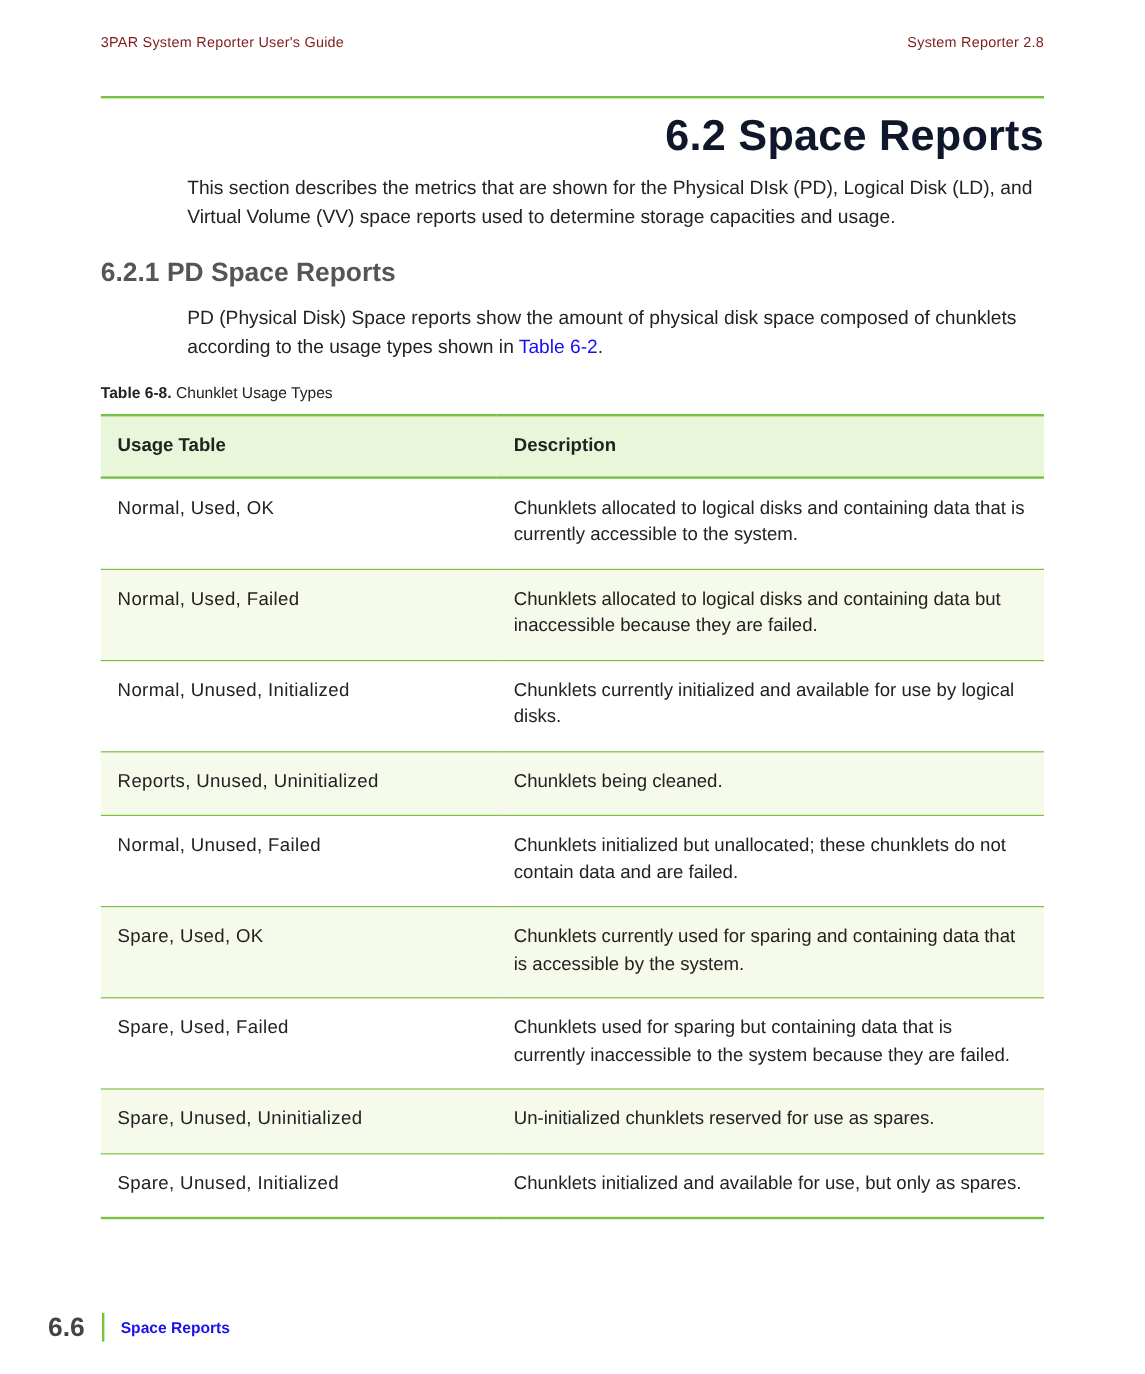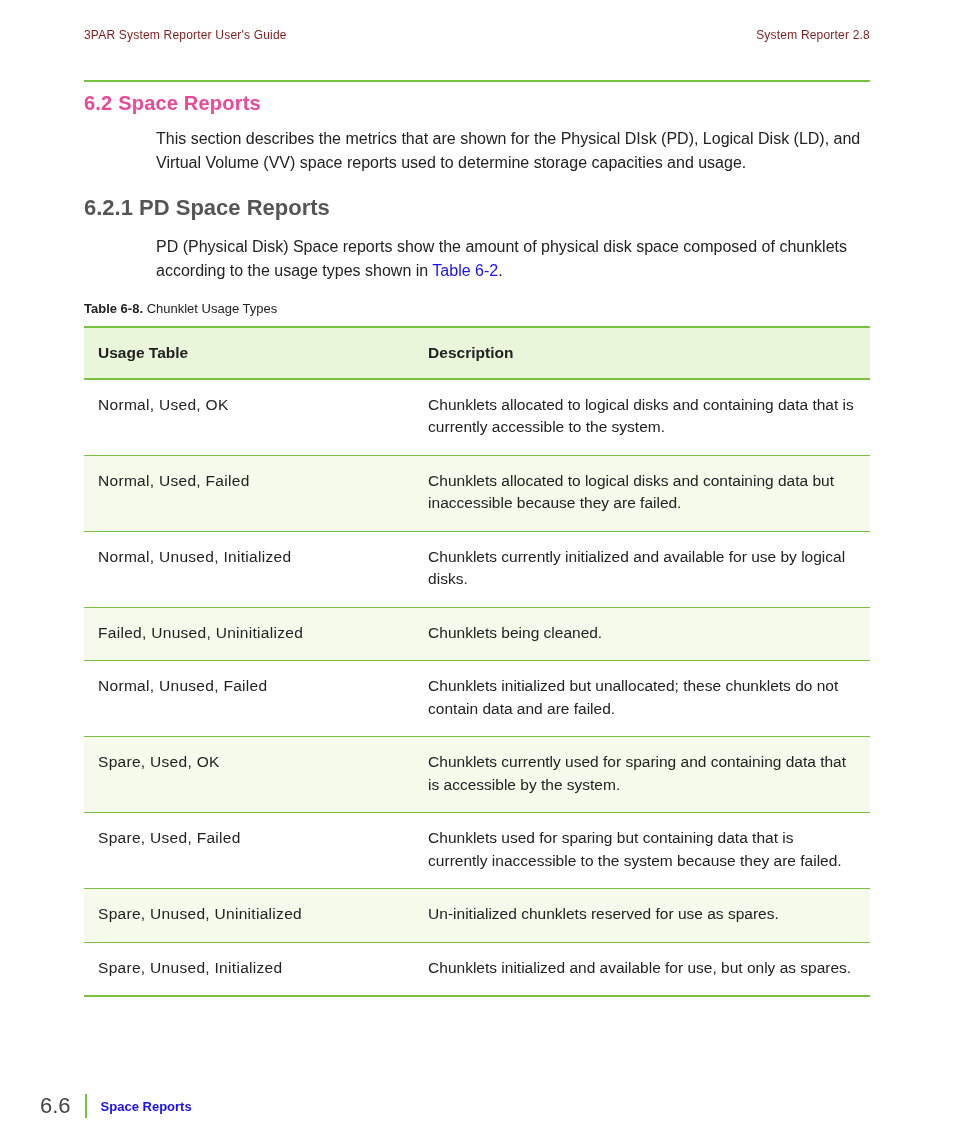--- a/index.html
+++ b/index.html
@@ -23,25 +23,26 @@
     color: #7f1d1d;
     letter-spacing: 0.2px;
     margin-bottom: 38px;
   }
   .hr-green {
     border: none;
     border-top: 2px solid #7ac142;
     margin: 0 0 6px 0;
   }
   h1.section {
-    font-size: 20px;
-    font-weight: 700;
-    color: #ec4899;
+    font-size: 36px;
+    font-weight: 700;
+    color: #0f172a;
     margin: 10px 0 12px 0;
     letter-spacing: 0.2px;
+    text-align: right;
   }
   .body-indent {
     margin-left: 72px;
   }
   p.body {
     font-size: 16px;
     line-height: 1.5;
     margin: 0 0 18px 0;
   }
   h2.subsection {
@@ -95,21 +96,21 @@
   .footer {
     position: absolute;
     left: 40px;
     bottom: 26px;
     display: flex;
     align-items: center;
     gap: 14px;
   }
   .footer .pagenum {
     font-size: 22px;
-    font-weight: 400;
+    font-weight: 700;
     color: #444;
   }
   .footer .divider {
     width: 2px;
     height: 24px;
     background: #7ac142;
   }
   .footer .label {
     font-size: 13px;
     font-weight: 700;
@@ -167,21 +168,21 @@
       </tr>
       <tr>
         <td class="usage">Normal, Used, Failed</td>
         <td>Chunklets allocated to logical disks and containing data but inaccessible because they are failed.</td>
       </tr>
       <tr>
         <td class="usage">Normal, Unused, Initialized</td>
         <td>Chunklets currently initialized and available for use by logical disks.</td>
       </tr>
       <tr>
-        <td class="usage">Failed, Unused, Uninitialized</td>
+        <td class="usage">Reports, Unused, Uninitialized</td>
         <td>Chunklets being cleaned.</td>
       </tr>
       <tr>
         <td class="usage">Normal, Unused, Failed</td>
         <td>Chunklets initialized but unallocated; these chunklets do not contain data and are failed.</td>
       </tr>
       <tr>
         <td class="usage">Spare, Used, OK</td>
         <td>Chunklets currently used for sparing and containing data that is accessible by the system.</td>
       </tr>

